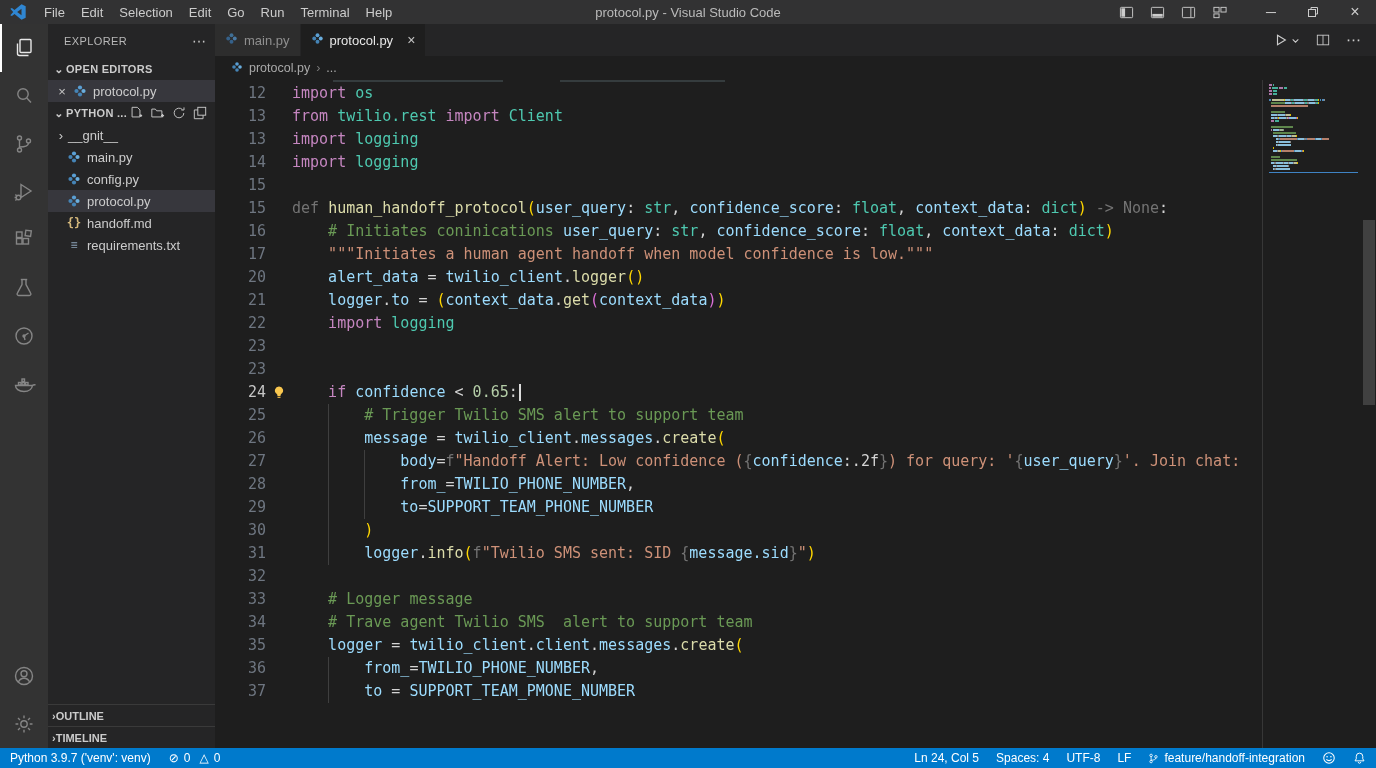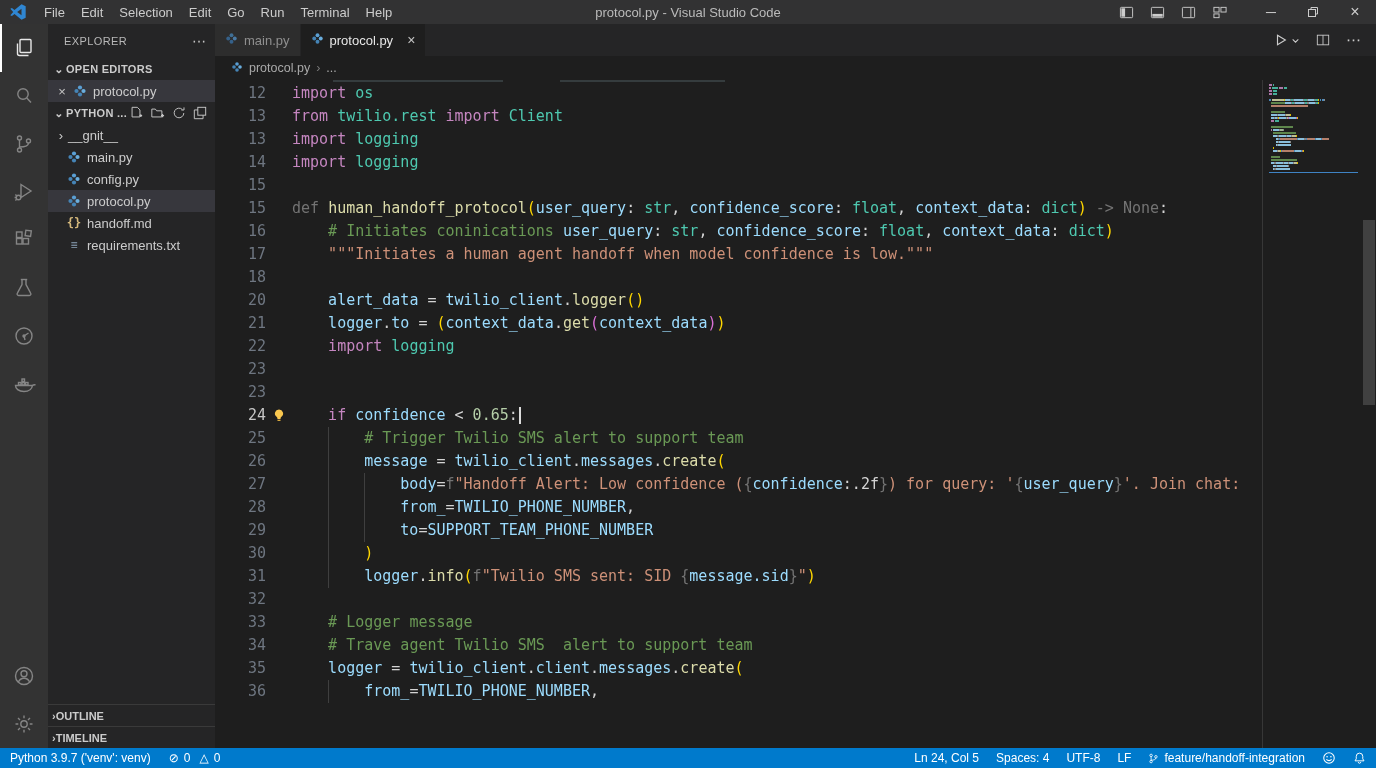--- a/index.html
+++ b/index.html
@@ -378,21 +378,20 @@
         <div class="partial-remnant" style="left:118px;width:170px"></div>
         <div class="partial-remnant" style="left:345px;width:165px"></div>
       <div class="code-row"><span class="ln">12</span><span class="gut"></span><span class="txt"><span class="tk-kw">import</span><span class="tk-pl"> </span><span class="tk-mod">os</span></span></div>
           <div class="code-row"><span class="ln">13</span><span class="gut"></span><span class="txt"><span class="tk-kw">from</span><span class="tk-pl"> </span><span class="tk-mod">twilio.rest</span><span class="tk-pl"> </span><span class="tk-kw">import</span><span class="tk-pl"> </span><span class="tk-mod">Client</span></span></div>
           <div class="code-row"><span class="ln">13</span><span class="gut"></span><span class="txt"><span class="tk-kw">import</span><span class="tk-pl"> </span><span class="tk-mod">logging</span></span></div>
           <div class="code-row"><span class="ln">14</span><span class="gut"></span><span class="txt"><span class="tk-kw">import</span><span class="tk-pl"> </span><span class="tk-mod">logging</span></span></div>
           <div class="code-row"><span class="ln">15</span><span class="gut"></span><span class="txt"></span></div>
           <div class="code-row"><span class="ln">15</span><span class="gut"></span><span class="txt"><span class="tk-def">def</span><span class="tk-pl"> </span><span class="tk-fn">human_handoff_protocol</span><span class="tk-br1">(</span><span class="tk-var">user_query</span><span class="tk-pl">: </span><span class="tk-mod">str</span><span class="tk-pl">, </span><span class="tk-var">confidence_score</span><span class="tk-pl">: </span><span class="tk-mod">float</span><span class="tk-pl">, </span><span class="tk-var">context_data</span><span class="tk-pl">: </span><span class="tk-mod">dict</span><span class="tk-br1">)</span><span class="tk-pl"> </span><span class="tk-def">-&gt;</span><span class="tk-pl"> </span><span class="tk-def">None</span><span class="tk-pl">:</span></span></div>
           <div class="code-row"><span class="ln">16</span><span class="gut"></span><span class="txt"><span class="ind"></span><span class="tk-com"># Initiates coninications </span><span class="tk-var">user_query</span><span class="tk-pl">: </span><span class="tk-mod">str</span><span class="tk-pl">, </span><span class="tk-var">confidence_score</span><span class="tk-pl">: </span><span class="tk-mod">float</span><span class="tk-pl">, </span><span class="tk-var">context_data</span><span class="tk-pl">: </span><span class="tk-mod">dict</span><span class="tk-br1">)</span></span></div>
           <div class="code-row"><span class="ln">17</span><span class="gut"></span><span class="txt"><span class="ind"></span><span class="tk-str">"""Initiates a human agent handoff when model confidence is low."""</span></span></div>
-          <div class="code-row"><span class="ln">18</span><span class="gut"></span><span class="txt"></span></div>
           <div class="code-row"><span class="ln">20</span><span class="gut"></span><span class="txt"><span class="ind"></span><span class="tk-var">alert_data</span><span class="tk-pl"> = </span><span class="tk-var">twilio_client</span><span class="tk-pl">.</span><span class="tk-fn">logger</span><span class="tk-br1">()</span></span></div>
           <div class="code-row"><span class="ln">21</span><span class="gut"></span><span class="txt"><span class="ind"></span><span class="tk-var">logger</span><span class="tk-pl">.</span><span class="tk-var">to</span><span class="tk-pl"> = </span><span class="tk-br1">(</span><span class="tk-var">context_data</span><span class="tk-pl">.</span><span class="tk-fn">get</span><span class="tk-br2">(</span><span class="tk-var">context_data</span><span class="tk-br2">)</span><span class="tk-br1">)</span></span></div>
           <div class="code-row"><span class="ln">22</span><span class="gut"></span><span class="txt"><span class="ind"></span><span class="tk-kw">import</span><span class="tk-pl"> </span><span class="tk-mod">logging</span></span></div>
           <div class="code-row"><span class="ln">23</span><span class="gut"></span><span class="txt"></span></div>
           <div class="code-row"><span class="ln">23</span><span class="gut"></span></div>
           <div class="code-row active"><span class="ln">24</span><span class="gut"><svg width="14" height="15" viewBox="0 0 16 16">
                 <path d="M8 1.2a4.6 4.6 0 0 0-2.8 8.3c.6.5 1 1 1 1.6v1.1h3.6v-1.1c0-.6.4-1.1 1-1.6A4.6 4.6 0 0 0 8 1.2z" fill="#f9c74f"></path>
                 <rect x="6.2" y="13" width="3.6" height="1.4" rx=".5" fill="#d9a93e"></rect>
               </svg></span><span class="txt"><span class="ind"></span><span class="tk-kw">if</span><span class="tk-pl"> </span><span class="tk-var">confidence</span><span class="tk-pl"> &lt; </span><span class="tk-num">0.65</span><span class="tk-pl">:</span><span class="cursor"></span></span></div>
           <div class="code-row"><span class="ln">25</span><span class="gut"></span><span class="txt"><span class="ind"></span><span class="ind g"></span><span class="tk-com"># Trigger Twilio SMS alert to support team</span></span></div>
@@ -400,20 +399,21 @@
           <div class="code-row"><span class="ln">27</span><span class="gut"></span><span class="txt"><span class="ind"></span><span class="ind g"></span><span class="ind g"></span><span class="tk-var">body</span><span class="tk-pl">=</span><span class="tk-def">f</span><span class="tk-str">"Handoff Alert: Low confidence (</span><span class="tk-def">{</span><span class="tk-var">confidence</span><span class="tk-pl">:.2f</span><span class="tk-def">}</span><span class="tk-str">) for query: '</span><span class="tk-def">{</span><span class="tk-var">user_query</span><span class="tk-def">}</span><span class="tk-str">'. Join chat:</span></span></div>
           <div class="code-row"><span class="ln">28</span><span class="gut"></span><span class="txt"><span class="ind"></span><span class="ind g"></span><span class="ind g"></span><span class="tk-var">from_</span><span class="tk-pl">=</span><span class="tk-var">TWILIO_PHONE_NUMBER</span><span class="tk-pl">,</span></span></div>
           <div class="code-row"><span class="ln">29</span><span class="gut"></span><span class="txt"><span class="ind"></span><span class="ind g"></span><span class="ind g"></span><span class="tk-var">to</span><span class="tk-pl">=</span><span class="tk-var">SUPPORT_TEAM_PHONE_NUMBER</span></span></div>
           <div class="code-row"><span class="ln">30</span><span class="gut"></span><span class="txt"><span class="ind"></span><span class="ind g"></span><span class="tk-br1">)</span></span></div>
           <div class="code-row"><span class="ln">31</span><span class="gut"></span><span class="txt"><span class="ind"></span><span class="ind g"></span><span class="tk-var">logger</span><span class="tk-pl">.</span><span class="tk-fn">info</span><span class="tk-br1">(</span><span class="tk-def">f</span><span class="tk-str">"Twilio SMS sent: SID </span><span class="tk-def">{</span><span class="tk-var">message.sid</span><span class="tk-def">}</span><span class="tk-str">"</span><span class="tk-br1">)</span></span></div>
           <div class="code-row"><span class="ln">32</span><span class="gut"></span><span class="txt"></span></div>
           <div class="code-row"><span class="ln">33</span><span class="gut"></span><span class="txt"><span class="ind"></span><span class="tk-com"># Logger message</span></span></div>
           <div class="code-row"><span class="ln">34</span><span class="gut"></span><span class="txt"><span class="ind"></span><span class="tk-com"># Trave agent Twilio SMS  alert to support team</span></span></div>
           <div class="code-row"><span class="ln">35</span><span class="gut"></span><span class="txt"><span class="ind"></span><span class="tk-var">logger</span><span class="tk-pl"> = </span><span class="tk-var">twilio_client</span><span class="tk-pl">.</span><span class="tk-var">client</span><span class="tk-pl">.</span><span class="tk-var">messages</span><span class="tk-pl">.</span><span class="tk-fn">create</span><span class="tk-br1">(</span></span></div>
           <div class="code-row"><span class="ln">36</span><span class="gut"></span><span class="txt"><span class="ind"></span><span class="ind g"></span><span class="tk-var">from_</span><span class="tk-pl">=</span><span class="tk-var">TWILIO_PHONE_NUMBER</span><span class="tk-pl">,</span></span></div>
+          <div class="code-row"><span class="ln">37</span><span class="gut"></span><span class="txt"><span class="ind"></span><span class="ind g"></span><span class="tk-var">to</span><span class="tk-pl"> = </span><span class="tk-var">SUPPORT_TEAM_PMONE_NUMBER</span></span></div>
         </div>
       <div class="minimap" id="minimap">
           <div class="mm-row">
             <span class="mm-seg" style="width: 3.3px; background: rgb(197, 134, 192);"></span>
             <span class="mm-seg" style="width: 1px;"></span>
             <span class="mm-seg" style="width: 1.1px; background: rgb(78, 201, 176);"></span>
           </div>
           <div class="mm-row">
             <span class="mm-seg" style="width: 2.2px; background: rgb(197, 134, 192);"></span>
             <span class="mm-seg" style="width: 1px;"></span>

